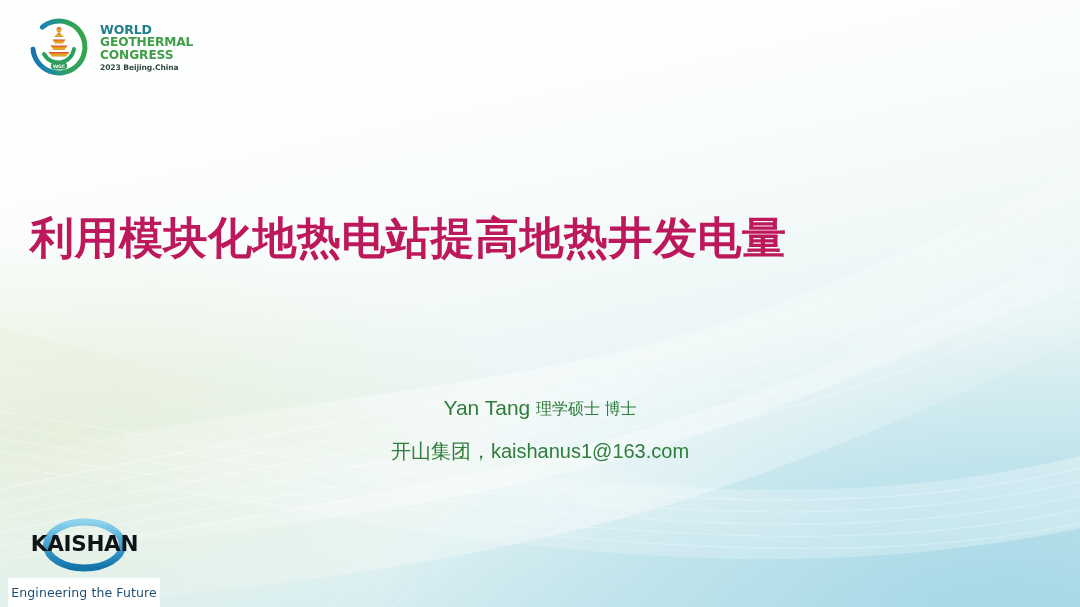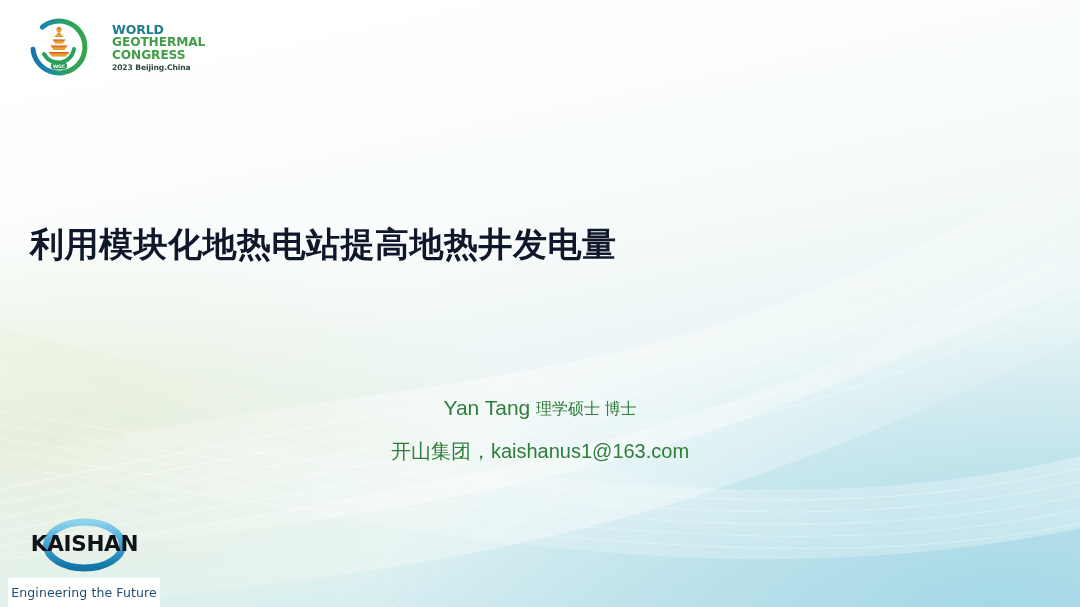--- a/index.html
+++ b/index.html
@@ -41,21 +41,21 @@
 
   
   .wgc-logo {
     position: absolute;
     left: 28px;
     top: 12px;
     width: 150px;
     height: 70px;
     display: flex;
     align-items: center;
-    gap: 22px;
+    gap: 10px;
   }
   .wgc-mark {
     width: 62px;
     height: 62px;
     flex: 0 0 62px;
     position: relative;
   }
   .wgc-words {
     display: flex;
     flex-direction: column;
@@ -98,27 +98,27 @@
     -webkit-background-clip: text;
     background-clip: text;
     color: transparent;
     -webkit-text-fill-color: transparent;
   }
 
   
   .slide-title {
     position: absolute;
     left: 30px;
-    top: 224px;
+    top: 212px;
     width: 1010px;
     font-family: "DejaVu Sans", "Liberation Sans", sans-serif;
     font-weight: bold;
-    font-size: 34px;
+    font-size: 44px;
     line-height: 1.18;
-    color: #0f172a;
+    color: #be185d;
     letter-spacing: 0.5px;
   }
 
   
   .author-block {
     position: absolute;
     left: 0;
     right: 0;
     top: 392px;
     text-align: center;

